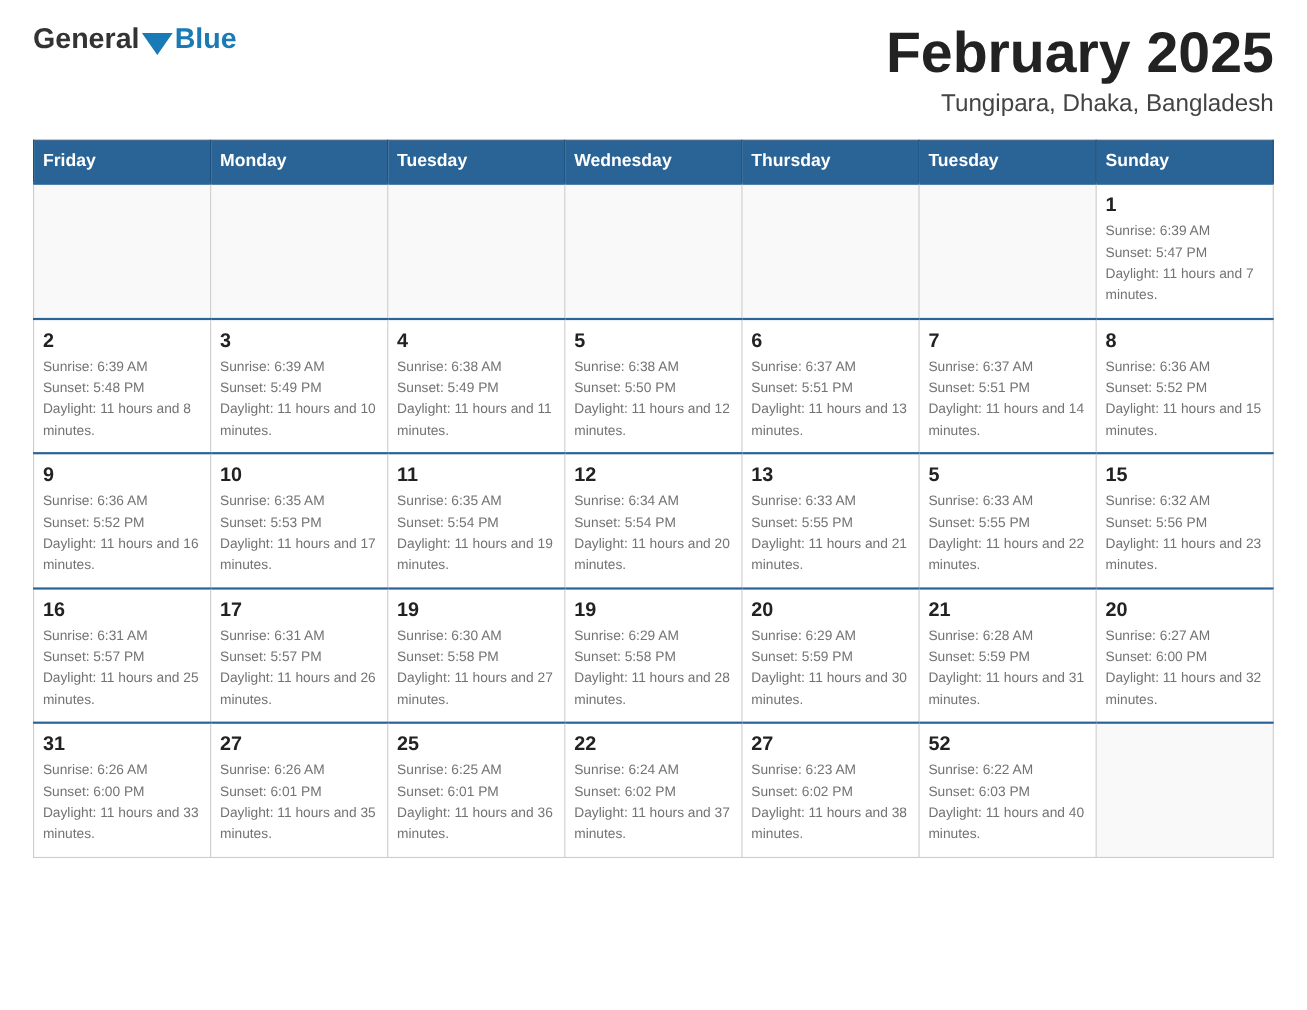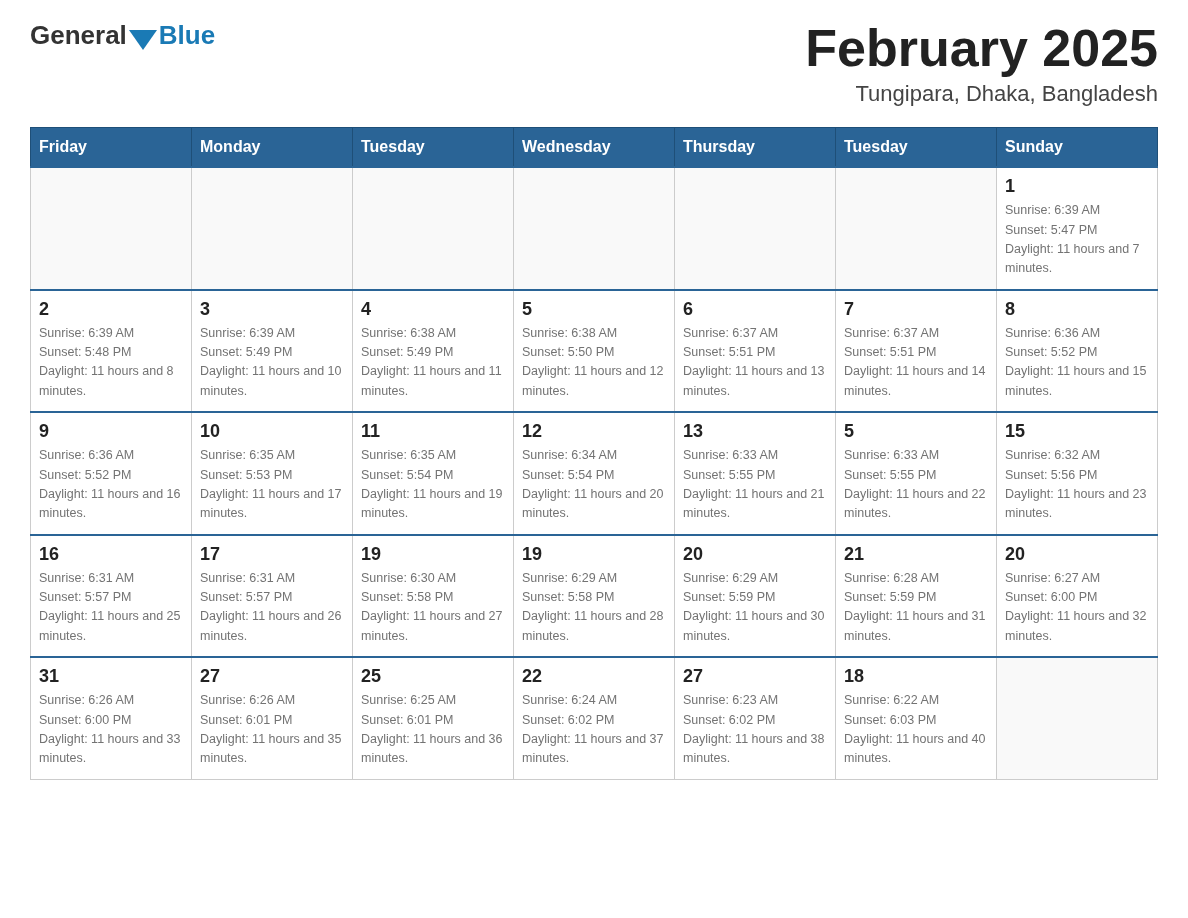--- a/index.html
+++ b/index.html
@@ -251,19 +251,19 @@
         </td>
         <td>
           <span class="day-number">22</span>
           <div class="day-info">Sunrise: 6:24 AM<br>Sunset: 6:02 PM<br>Daylight: 11 hours and 37 minutes.</div>
         </td>
         <td>
           <span class="day-number">27</span>
           <div class="day-info">Sunrise: 6:23 AM<br>Sunset: 6:02 PM<br>Daylight: 11 hours and 38 minutes.</div>
         </td>
         <td>
-          <span class="day-number">18</span>
+          <span class="day-number">52</span>
           <div class="day-info">Sunrise: 6:22 AM<br>Sunset: 6:03 PM<br>Daylight: 11 hours and 40 minutes.</div>
         </td>
         <td class="empty-cell"></td>
       </tr>
     </tbody>
 </table>
 
 </body></html>

